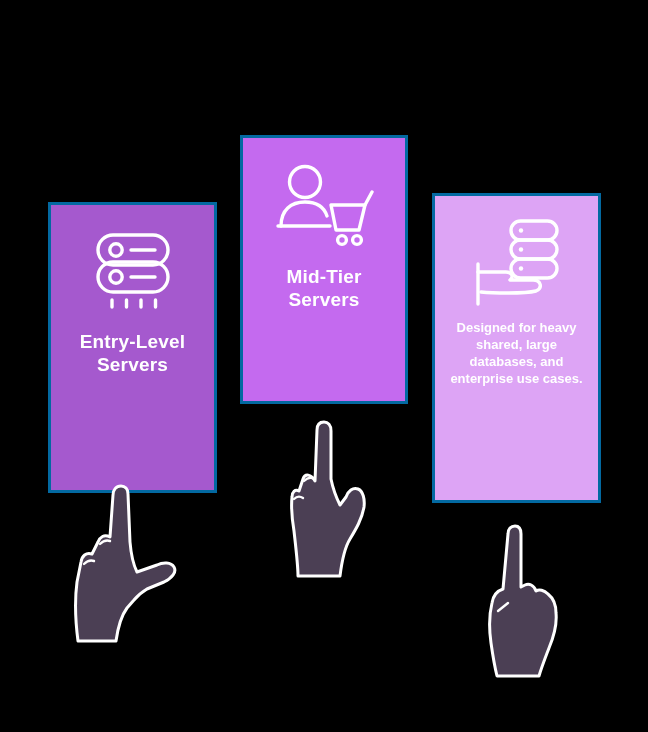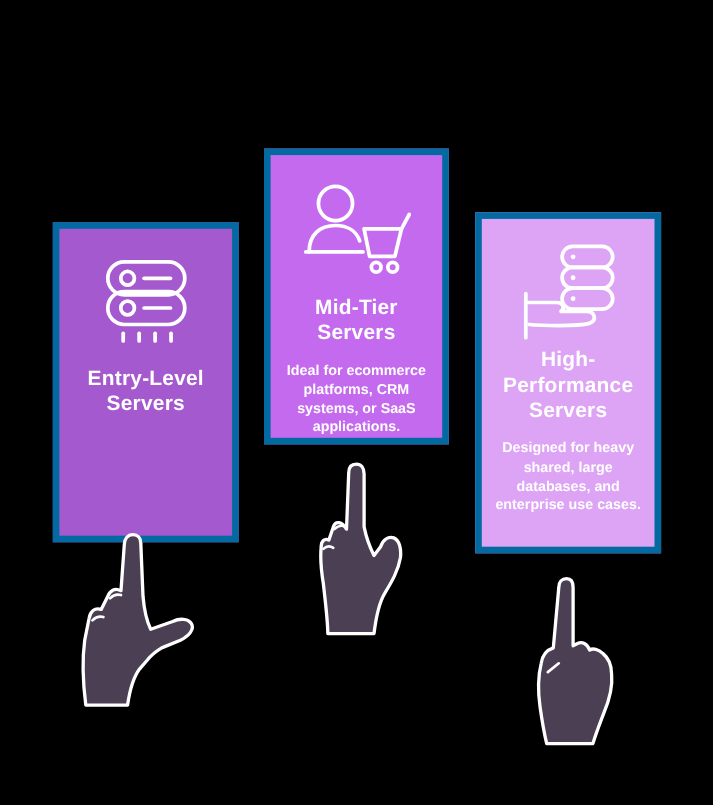--- a/index.html
+++ b/index.html
@@ -9,21 +9,21 @@
     font-family: "Liberation Sans", sans-serif;
     overflow: hidden;
   }
   .canvas {
     position: relative;
     width: 648px; height: 732px;
     background: #000;
   }
   .card {
     position: absolute;
-    border: 6px solid #0369a1;
+    border: 3px solid #0369a1;
     box-sizing: border-box;
     display: flex;
     flex-direction: column;
     align-items: center;
     text-align: center;
     color: #fff;
   }
   .card-1 { left: 48px;  top: 172px; width: 169px; height: 291px; padding-top: 24px; margin-top: 30px; }
   .card-2 { left: 240px; top: 135px; width: 168px; height: 269px; padding-top: 22px; }
   .card-3 { left: 432px; top: 193px; width: 169px; height: 310px; padding-top: 20px; }
@@ -87,37 +87,35 @@
         <circle class="icon-stroke" cx="31" cy="22" r="15.5"></circle>
         <path class="icon-stroke" d="M7 66 C7 50 17 42 31 42 C42 42 50 47 53 56"></path>
         <line class="icon-stroke" x1="4" y1="66" x2="56" y2="66"></line>
         <path class="icon-stroke" d="M57 45 L91 45 L85 70 L62 70 Z"></path>
         <path class="icon-stroke" d="M91 45 L98 32"></path>
         <circle class="icon-stroke" cx="68" cy="80" r="4.4"></circle>
         <circle class="icon-stroke" cx="83" cy="80" r="4.4"></circle>
       </svg>
     </div>
     <div class="card-title">Mid-Tier Servers</div>
-    <div class="card-body">Ideal for ecommerce platforms, CRM systems, or SaaS applications.</div>
   </div>
 
   <div class="card card-3" style="background: rgb(221, 164, 245);">
     <div class="card-icon">
       <svg width="96" height="90" viewBox="0 0 96 90">
         <rect class="icon-stroke" x="42" y="5" width="46" height="19" rx="9.5"></rect>
         <rect class="icon-stroke" x="42" y="24" width="46" height="19" rx="9.5"></rect>
         <rect class="icon-stroke" x="42" y="43" width="46" height="19" rx="9.5"></rect>
         <circle cx="52" cy="14.5" r="2.2" fill="#fff"></circle>
         <circle cx="52" cy="33.5" r="2.2" fill="#fff"></circle>
         <circle cx="52" cy="52.5" r="2.2" fill="#fff"></circle>
         <line class="icon-stroke" x1="9" y1="48" x2="9" y2="88"></line>
         <path class="icon-stroke" d="M9 56 L37 56 C43 56 45 61 41 64 L64 64 C72 64 74 72 67 75 C55 78 22 77 12 76"></path>
       </svg>
     </div>
-    <div class="card-title">High-Performance Servers</div>
     <div class="card-body">Designed for heavy shared, large databases, and enterprise use cases.</div>
   </div>
 
   <div class="hand hand-1">
     <svg width="107" height="162" viewBox="0 0 107 162">
       <path class="hand-path" d="M48 4 C43 4 40 8 40 13 L37 55 C31 52 27 55 25 60 L19 72 C13 70 9 74 8 80 L4 100 C2 115 2 136 5 159 L43 159 C45 145 48 134 54 126 L61 118 C65 113 69 110 74 107 L91 100 C99 96 104 90 101 85 C98 80 90 80 84 83 L64 90 C60 82 58 72 57 60 L55 12 C55 7 52 4 48 4 Z" style="fill: rgb(75, 63, 84); stroke: rgb(255, 255, 255);"></path>
       <path class="hand-crease" d="M27 62 C30 59 34 58 37 59" style="stroke: rgb(255, 255, 255);"></path>
       <path class="hand-crease" d="M11 82 C14 79 18 78 21 79" style="stroke: rgb(255, 255, 255);"></path>
     </svg>
   </div>

